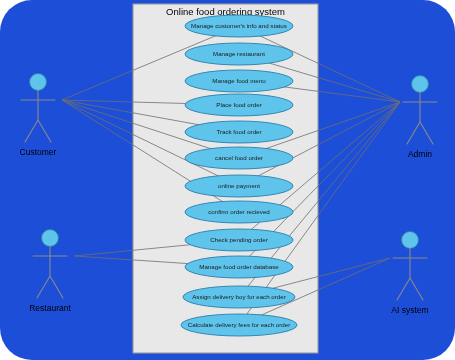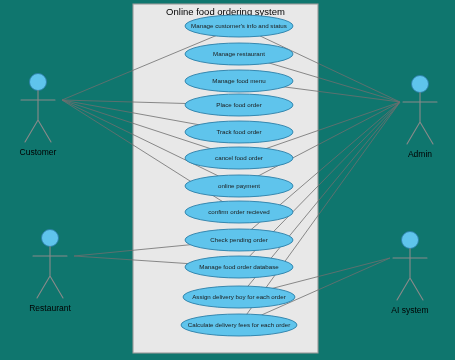--- a/index.html
+++ b/index.html
@@ -4,23 +4,24 @@
 <style>
   html, body {
     margin: 0;
     padding: 0;
     background: #ffffff;
   }
   #canvas {
     position: relative;
     width: 455px;
     height: 360px;
-    background: #0f766e;
+    background: #1d4ed8;
     font-family: "Liberation Sans", sans-serif;
     overflow: hidden;
+    border-radius: 32px;
   }
   #diagram-svg {
     position: absolute;
     left: 0;
     top: 0;
     width: 455px;
     height: 360px;
   }
   .system-title {
     font-size: 9.5px;

